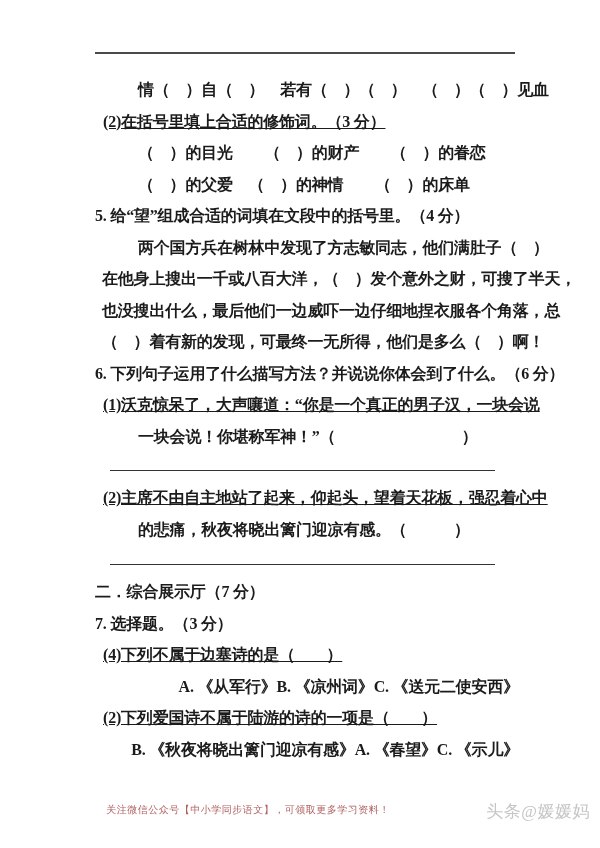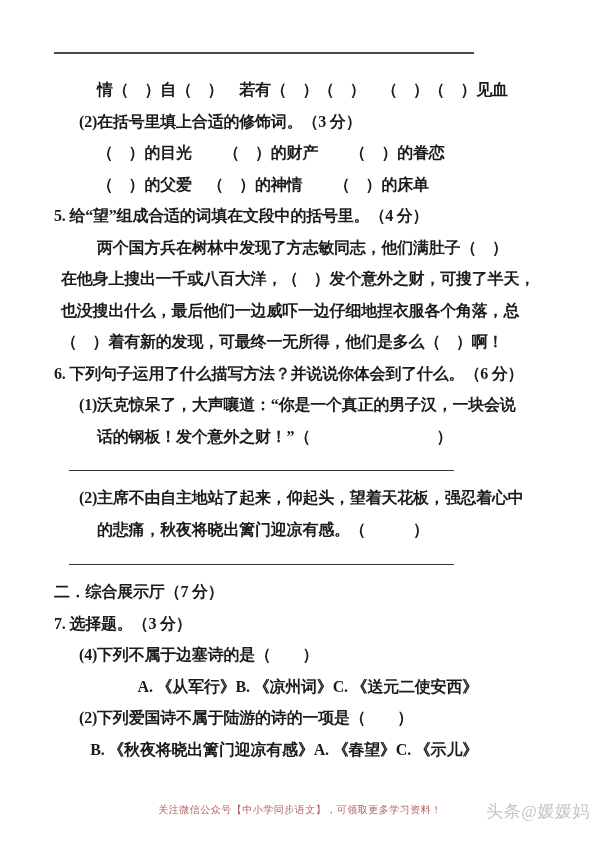--- a/index.html
+++ b/index.html
@@ -7,31 +7,31 @@
     position: relative;
     width: 600px;
     height: 848px;
     background: #ffffff;
     overflow: hidden;
     font-family: "Liberation Serif", serif;
     font-weight: bold;
     color: #1b1b1b;
   }
   .content {
-    padding: 52px 0 0 49px;
+    padding: 52px 0 0 90px;
   }
   .line {
     font-size: 16px;
     line-height: 31.5px;
     white-space: pre;
     letter-spacing: -0.2px;
     margin-left: 12px;
   }
   .i-num  { margin-left: 5px; }   
-  .i-sub  { margin-left: 30px; }  
+  .i-sub  { margin-left: 13px; text-decoration: underline; }  
   .i-para { margin-left: 48px; }  
   .top-rule {
     border: none;
     border-top: 2px solid #4a4a4a;
     margin: 0 0 0 5px;
     width: 420px;
   }
   .ans-rule {
     border: none;
     border-top: 1.5px solid #333333;
@@ -46,21 +46,21 @@
     display: flex;
     justify-content: flex-end;
     margin-left: 35px;
     width: 394px;
   }
   .opt-row span { white-space: pre; }
   .footer-notice {
     position: absolute;
     left: 0;
     top: 803px;
-    width: 600px;
+    width: 496px;
     text-align: center;
     font-size: 10px;
     font-weight: normal;
     letter-spacing: 0.5px;
     color: #b06161;
   }
   .watermark {
     position: absolute;
     right: 10px;
     top: 800px;
@@ -85,21 +85,21 @@
     <div class="line i-para">（　）的父爱　（　）的神情　　（　）的床单</div>
 
     <div class="line i-num">5. 给“望”组成合适的词填在文段中的括号里。（4 分）</div>
     <div class="line i-para">两个国方兵在树林中发现了方志敏同志，他们满肚子（　）</div>
     <div class="line">在他身上搜出一千或八百大洋，（　）发个意外之财，可搜了半天，</div>
     <div class="line">也没搜出什么，最后他们一边威吓一边仔细地捏衣服各个角落，总</div>
     <div class="line">（　）着有新的发现，可最终一无所得，他们是多么（　）啊！</div>
 
     <div class="line i-num">6. 下列句子运用了什么描写方法？并说说你体会到了什么。（6 分）</div>
     <div class="line i-sub">(1)沃克惊呆了，大声嚷道：“你是一个真正的男子汉，一块会说</div>
-    <div class="line i-para">话的钢板！发个意外之财！”（　　　　　　　　）</div>
+    <div class="line i-para">一块会说！你堪称军神！”（　　　　　　　　）</div>
 
     <hr class="ans-rule rule1">
 
     <div class="line i-sub after-rule">(2)主席不由自主地站了起来，仰起头，望着天花板，强忍着心中</div>
     <div class="line i-para">的悲痛，秋夜将晓出篱门迎凉有感。（　　　）</div>
 
     <hr class="ans-rule rule2">
 
     <div class="line i-num after-rule">二．综合展示厅（7 分）</div>
     <div class="line i-num">7. 选择题。（3 分）</div>

